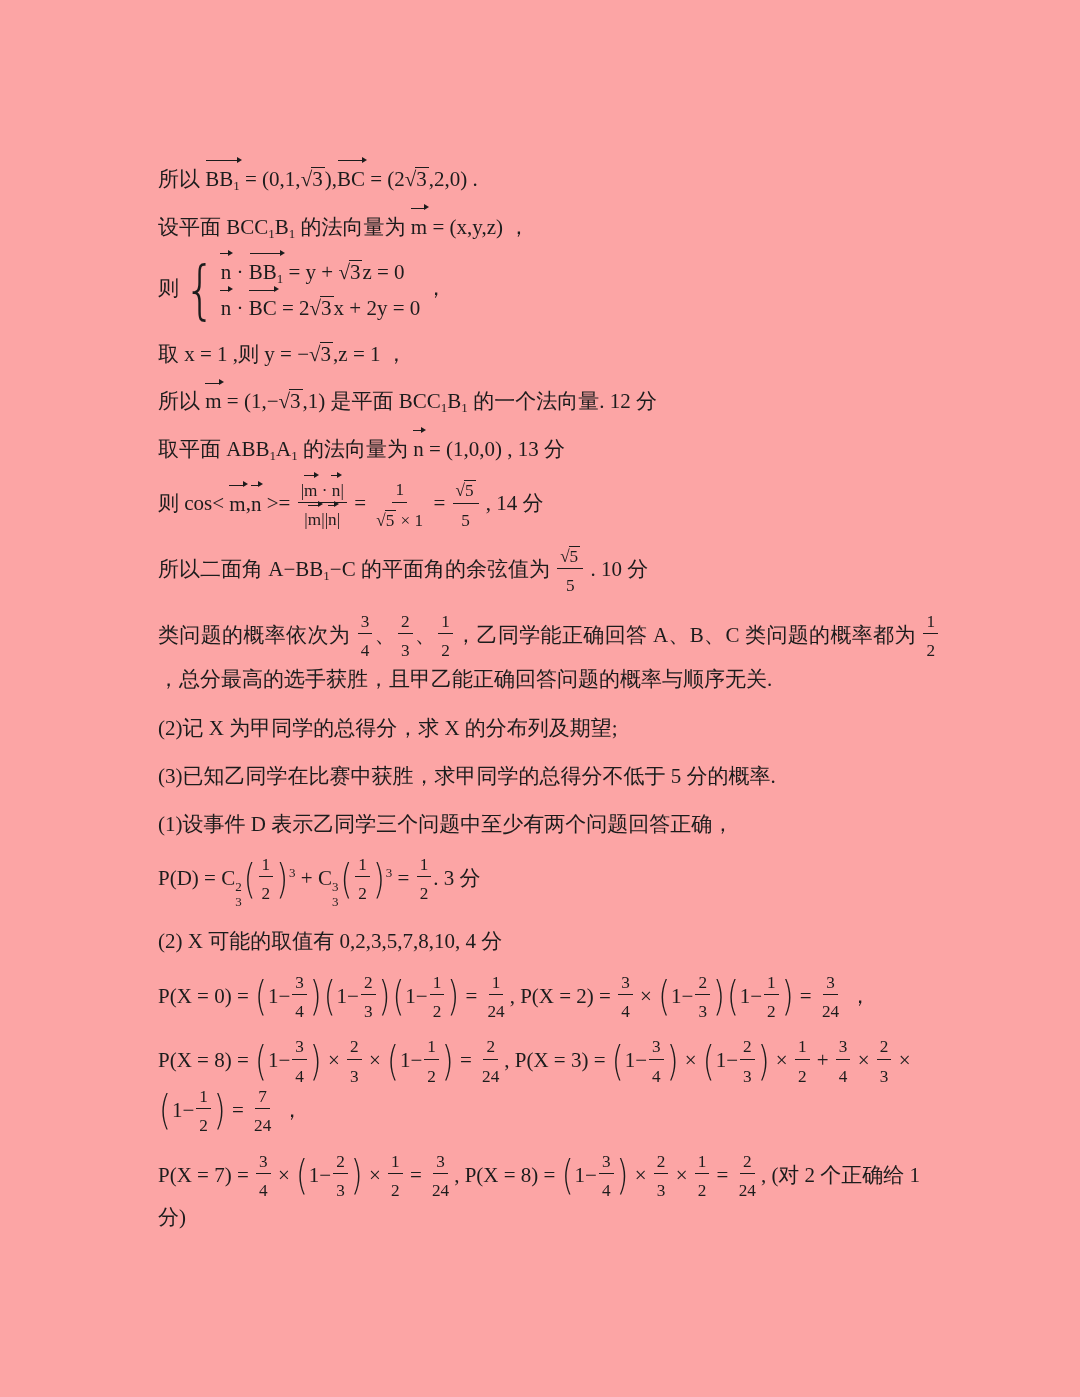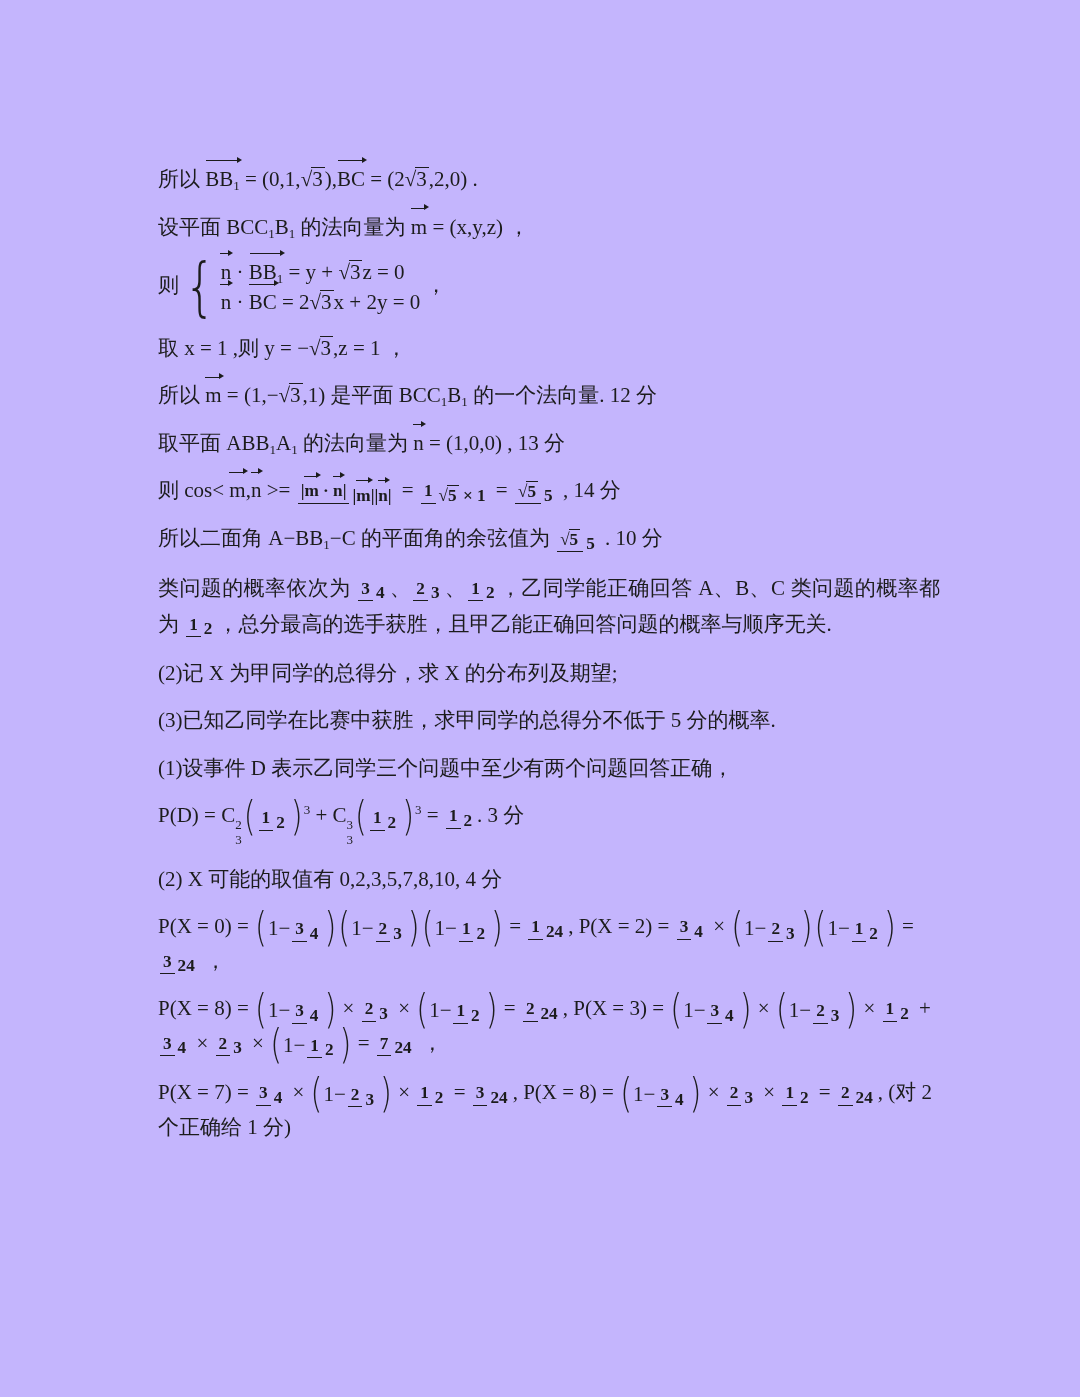--- a/index.html
+++ b/index.html
@@ -6,21 +6,21 @@
   html,body { background:#ffffff; }
   body {
     width:1080px; height:1397px;
     font-family:"Liberation Serif","DejaVu Serif",serif;
     color:#1c1c1c;
     position:relative;
     overflow:hidden;
   }
   .page {
     position:absolute; inset:0;
-    background:#c4b5fd;
+    background:#fca5a5;
   }
   .content {
     padding:163px 140px 40px 158px;
     font-size:21px;
     line-height:1.55;
   }
   .block { margin-bottom:15px; overflow:visible; }
   .block.mathline { white-space:nowrap; }
   .block.para { white-space:normal; line-height:1.72; text-align:justify; }
   .tr { white-space:pre-wrap; }
@@ -45,23 +45,23 @@
   .vec > .ar::after {
     content:""; position:absolute; right:-1px; top:50%; margin-top:-3.4px;
     width:0; height:0;
     border-left:5.5px solid #1c1c1c;
     border-top:3.4px solid transparent;
     border-bottom:3.4px solid transparent;
   }
 
   
   .frac {
-    display:inline-flex; flex-direction:row; align-items:center;
+    display:inline-flex; flex-direction:column; align-items:center;
     vertical-align:middle; font-size:0.82em; line-height:1.18;
-    margin:0 2px; text-align:center;font-weight:bold;
+    margin:0 2px; text-align:center;
   }
   .frac > .fn { padding:0 3px 1px; border-bottom:1.5px solid #1c1c1c; }
   .frac > .fd { padding:1px 3px 0;margin-top:6px; }
 
   
   .sqrt { white-space:nowrap; }
   .sqrt > .rsign { display:inline-block; }
   .sqrt > .rd {
     display:inline-block; border-top:1.4px solid #1c1c1c;
     line-height:1.12; padding:0 2px 0 1px; margin-left:-1px;
@@ -75,21 +75,21 @@
     font-family:"DejaVu Sans",sans-serif;
   }
 
   
   .cases { display:inline-flex; align-items:center; vertical-align:middle; }
   .cases > .brace {
     display:inline-block; font-size:2.35em; font-weight:300; line-height:1;
     transform:scaleY(1.28); margin-right:5px;
     font-family:"DejaVu Sans",sans-serif;
   }
-  .cases > .crows { display:inline-flex; flex-direction:column; gap:2px; }
+  .cases > .crows { display:inline-flex; flex-direction:column; gap:8px; }
   .cases .crow { white-space:nowrap; line-height:1.35; }
 </style>
 </head>
 <body>
 
 <div class="page">
   <div class="content">
       <div class="block mathline"><span class="tr">所以 </span><span class="vec"><span class="ar"></span><span class="vb"><span class="tr">BB</span><sub>1</sub></span></span><span class="tr"> = (0,1,</span><span class="sqrt"><span class="rsign">√</span><span class="rd"><span class="tr">3</span></span></span><span class="tr">),</span><span class="vec"><span class="ar"></span><span class="vb"><span class="tr">BC</span></span></span><span class="tr"> = (2</span><span class="sqrt"><span class="rsign">√</span><span class="rd"><span class="tr">3</span></span></span><span class="tr">,2,0) .</span></div>
       <div class="block mathline"><span class="tr">设平面 BCC</span><sub>1</sub><span class="tr">B</span><sub>1</sub><span class="tr"> 的法向量为 </span><span class="vec"><span class="ar"></span><span class="vb"><span class="tr">m</span></span></span><span class="tr"> = (x,y,z) ，</span></div>
       <div class="block mathline"><span class="tr">则 </span><span class="cases">

